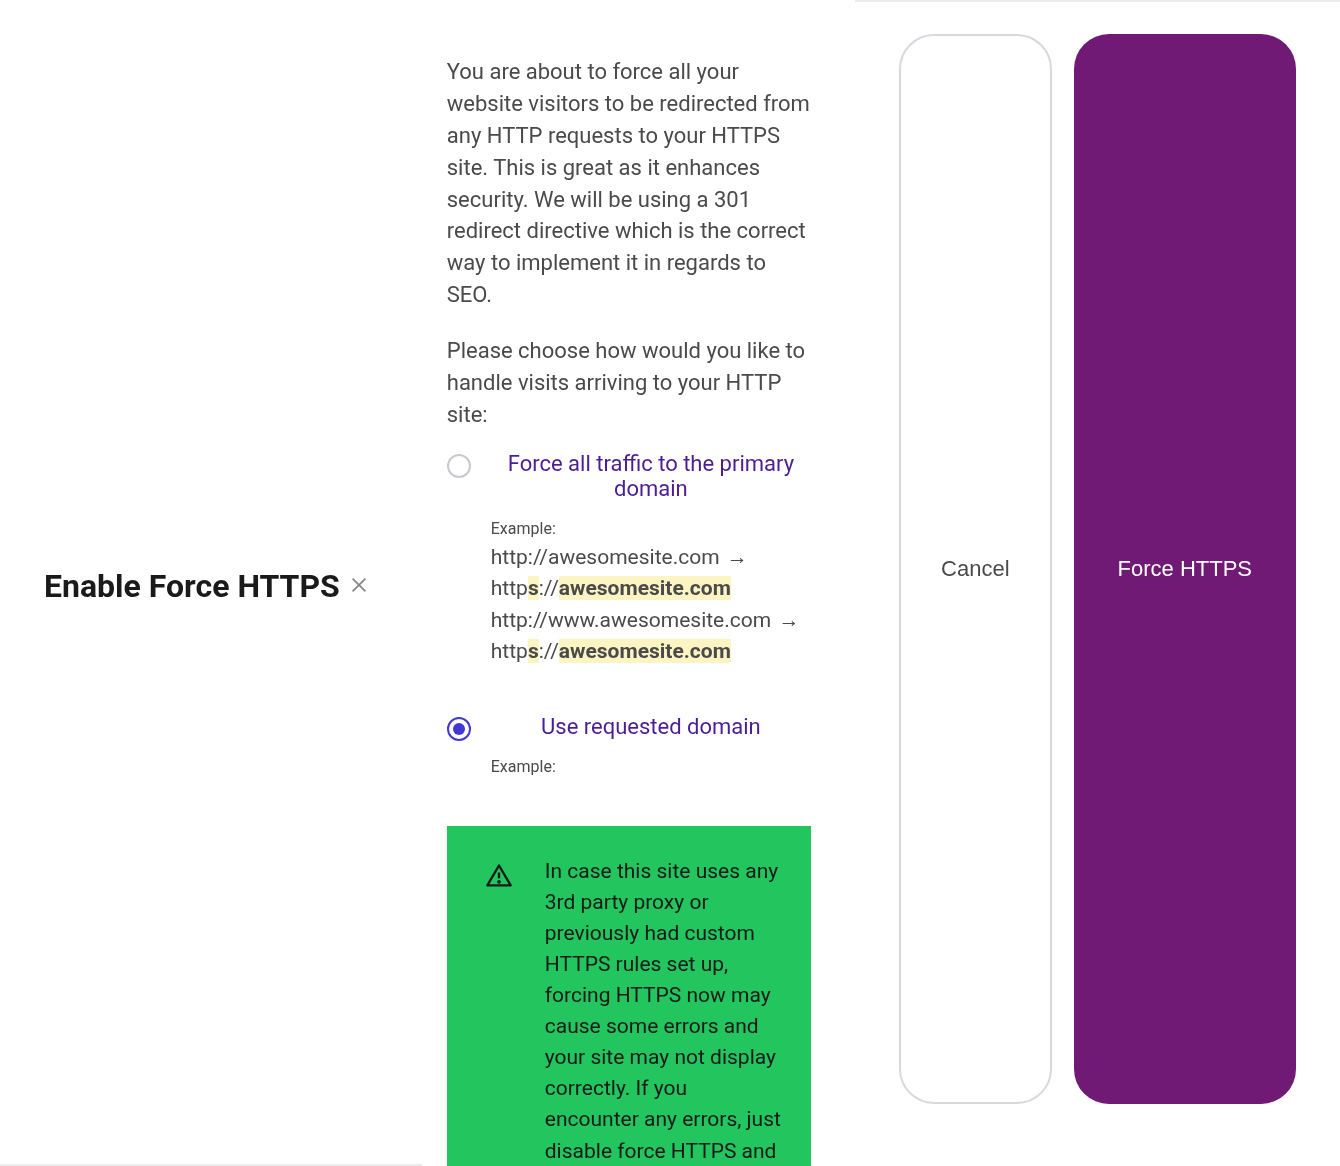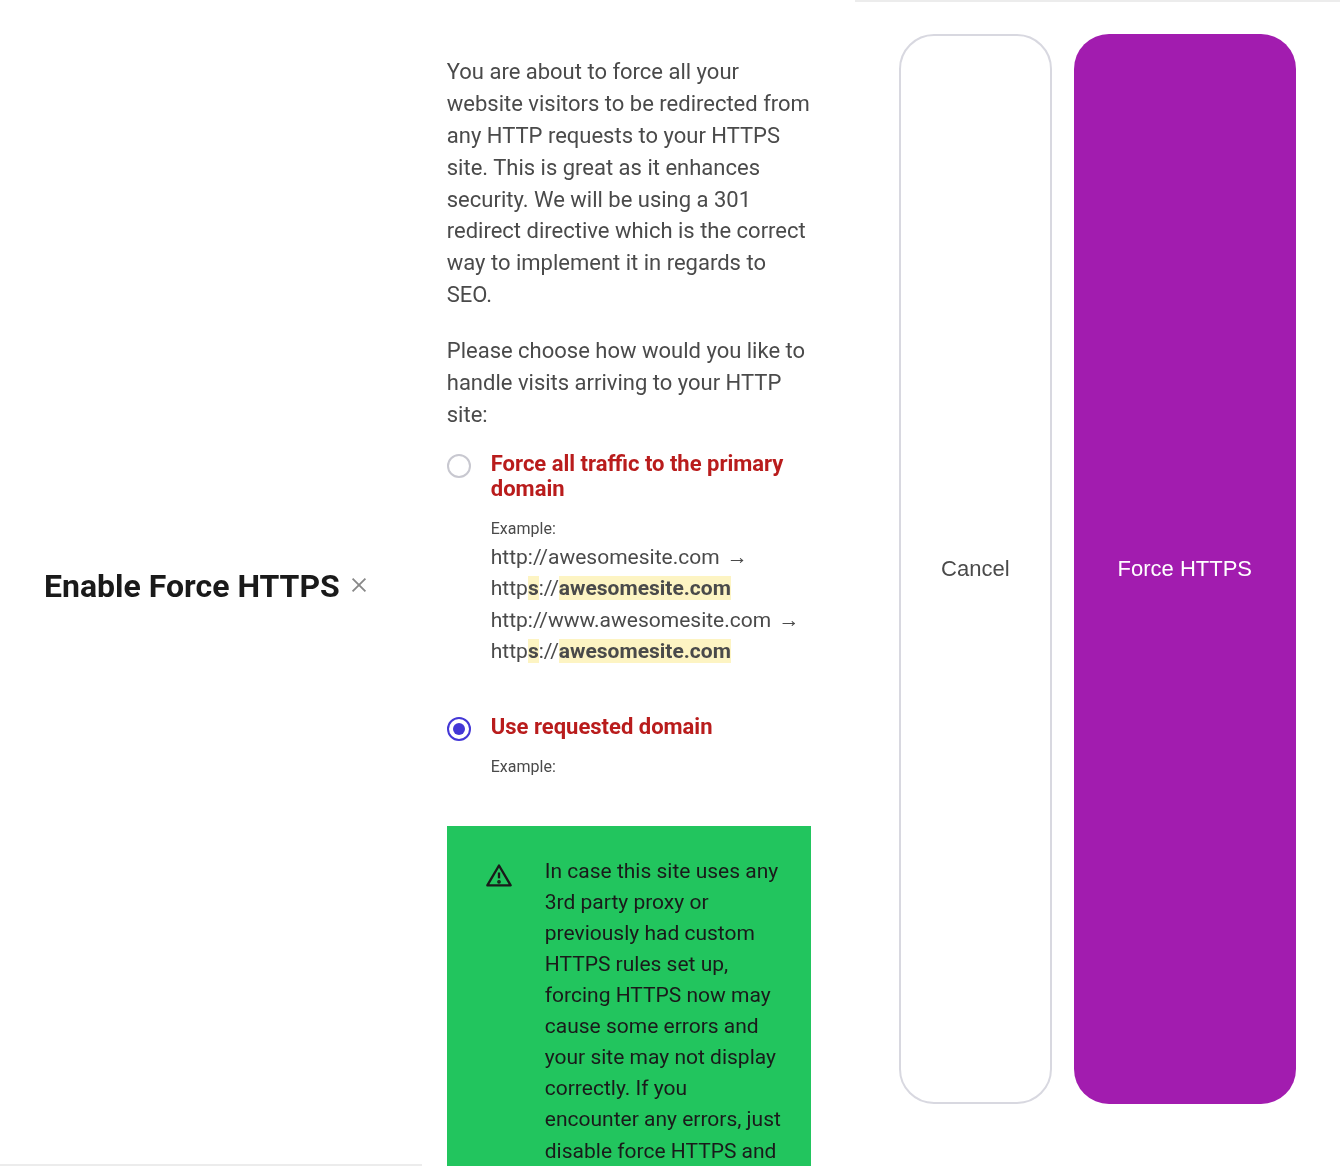--- a/index.html
+++ b/index.html
@@ -92,23 +92,24 @@
       border-radius: 50%;
       top: 50%;
       left: 50%;
       transform: translate(-50%, -50%);
     }
     .option-content {
       flex: 1;
     }
     .option-title {
       font-size: 22px;
-      font-weight: 700;
-      color: #b91c1c;
+      font-weight: 400;
+      color: #4c1d95;
       margin-bottom: 18px;
+      text-align: center;
     }
     .example-label {
       font-size: 16px;
       color: #4a4a4a;
       margin-bottom: 4px;
     }
     .example-line {
       font-size: 21px;
       color: #4a4a4a;
       line-height: 1.5;
@@ -158,21 +159,21 @@
       font-weight: 500;
       cursor: pointer;
       border: none;
     }
     .btn-cancel {
       background: #fff;
       color: #4a4a4a;
       border: 2px solid #d8d8e0;
     }
     .btn-primary {
-      background: #a21caf;
+      background: #701a75;
       color: #fff;
       padding: 18px 44px;
     }
   </style>
 </head>
 <body>
 
 <div class="modal">
 
   <div class="modal-header">

